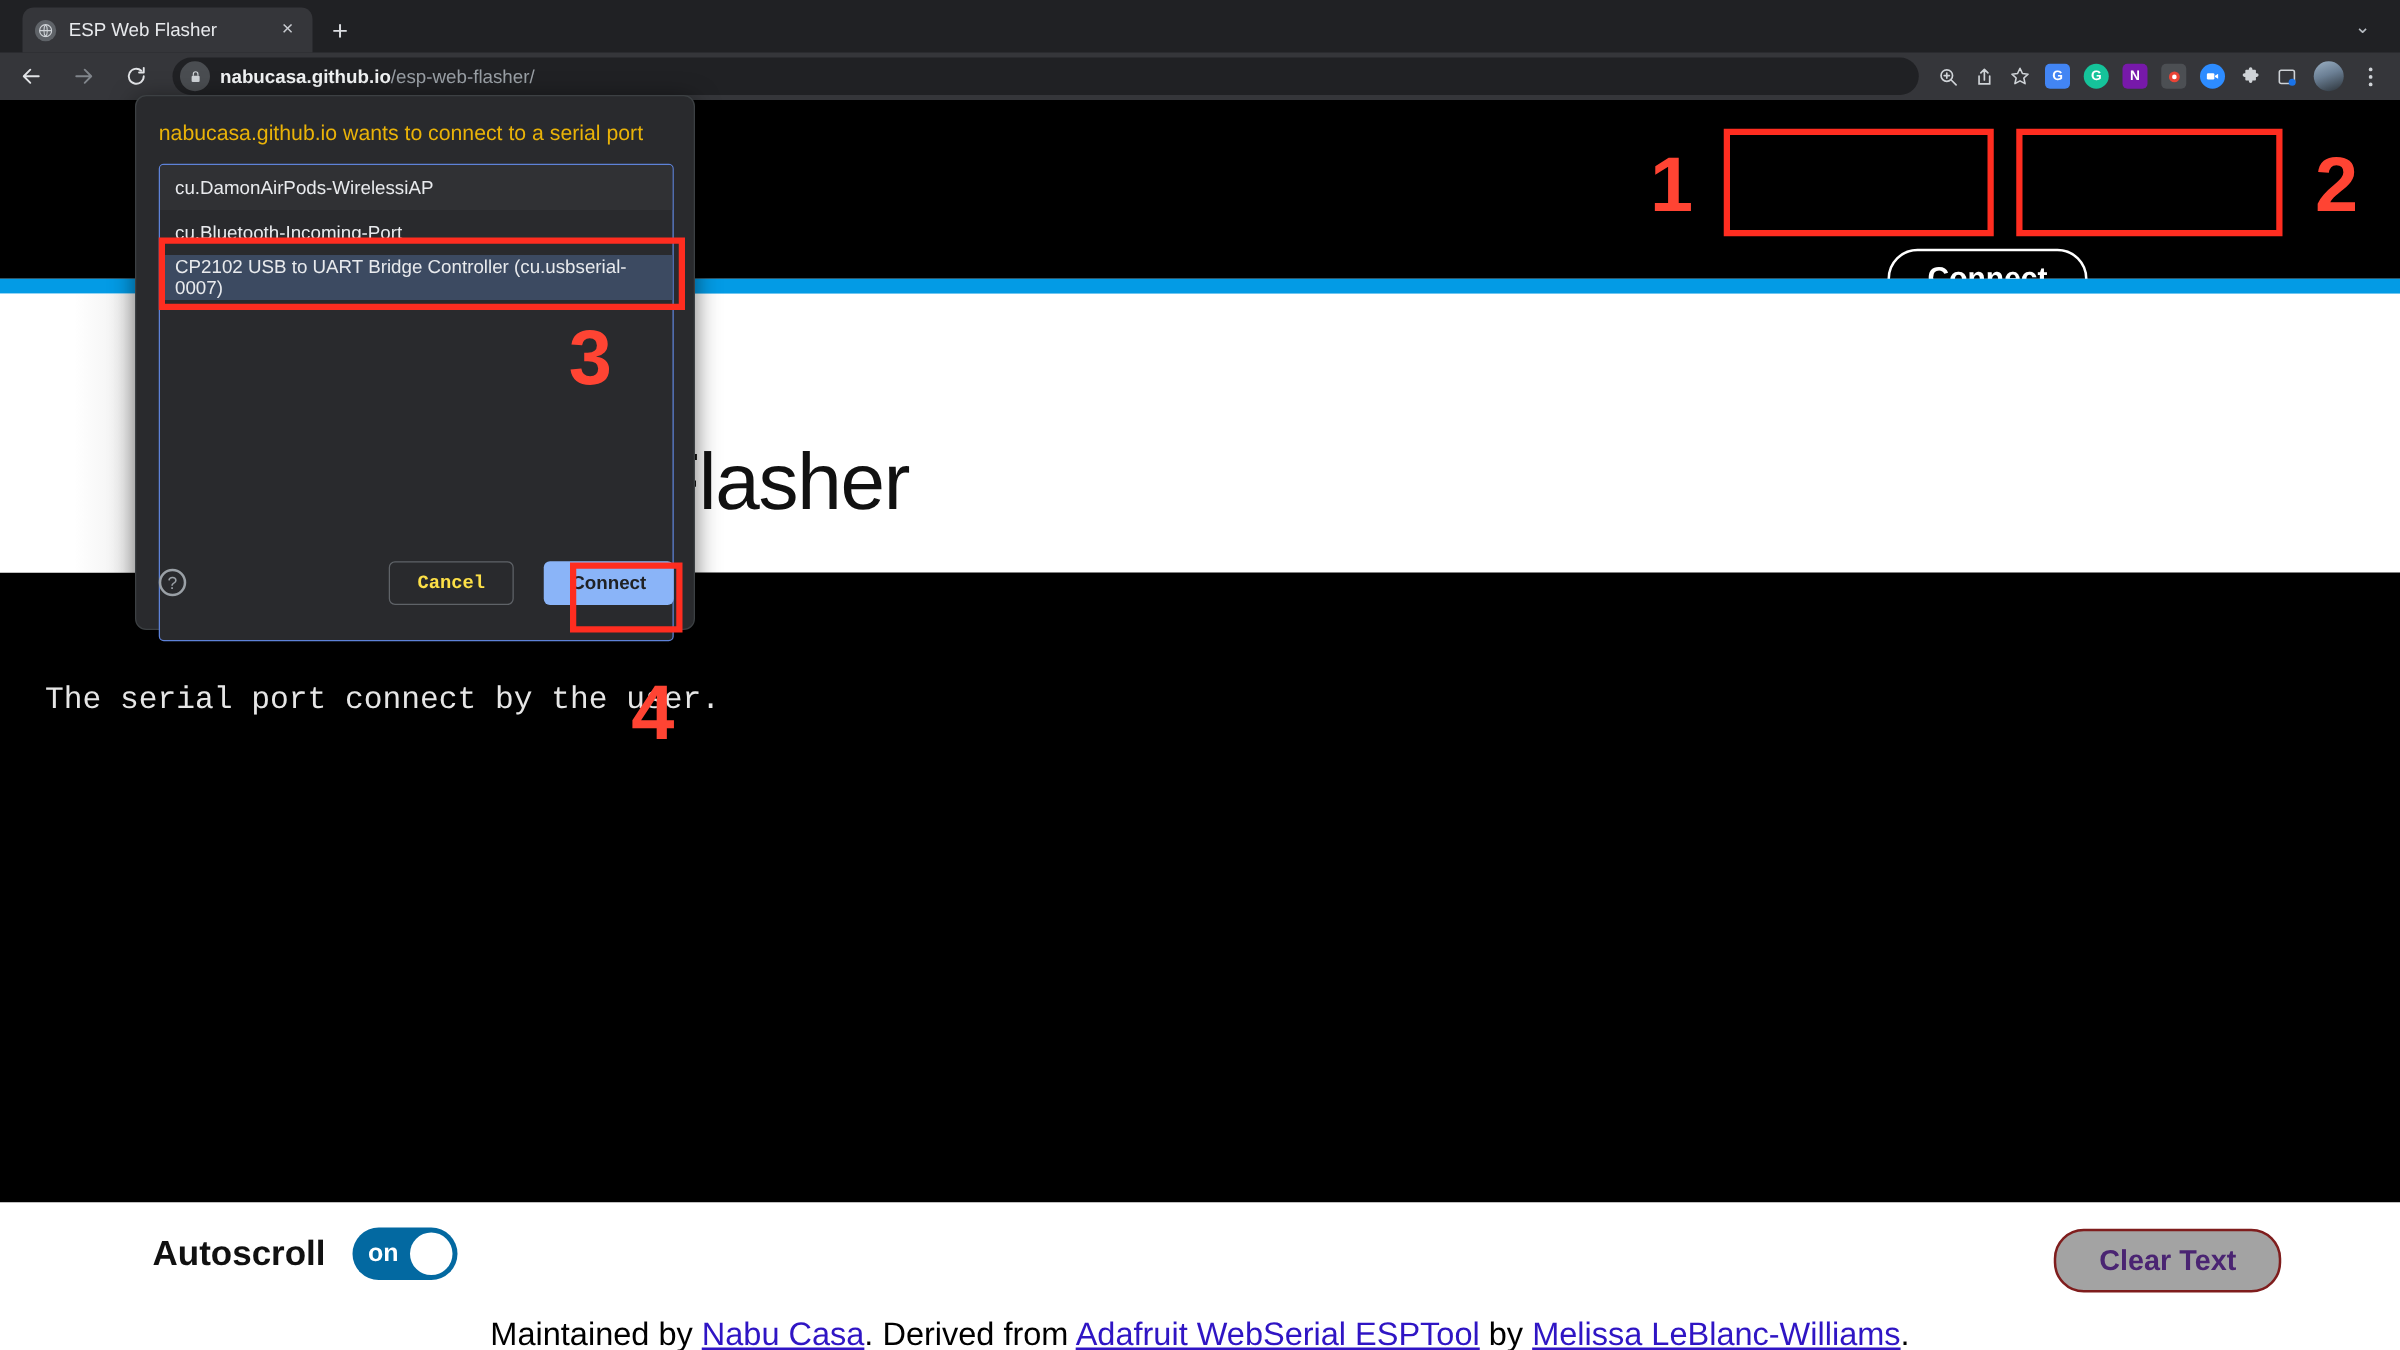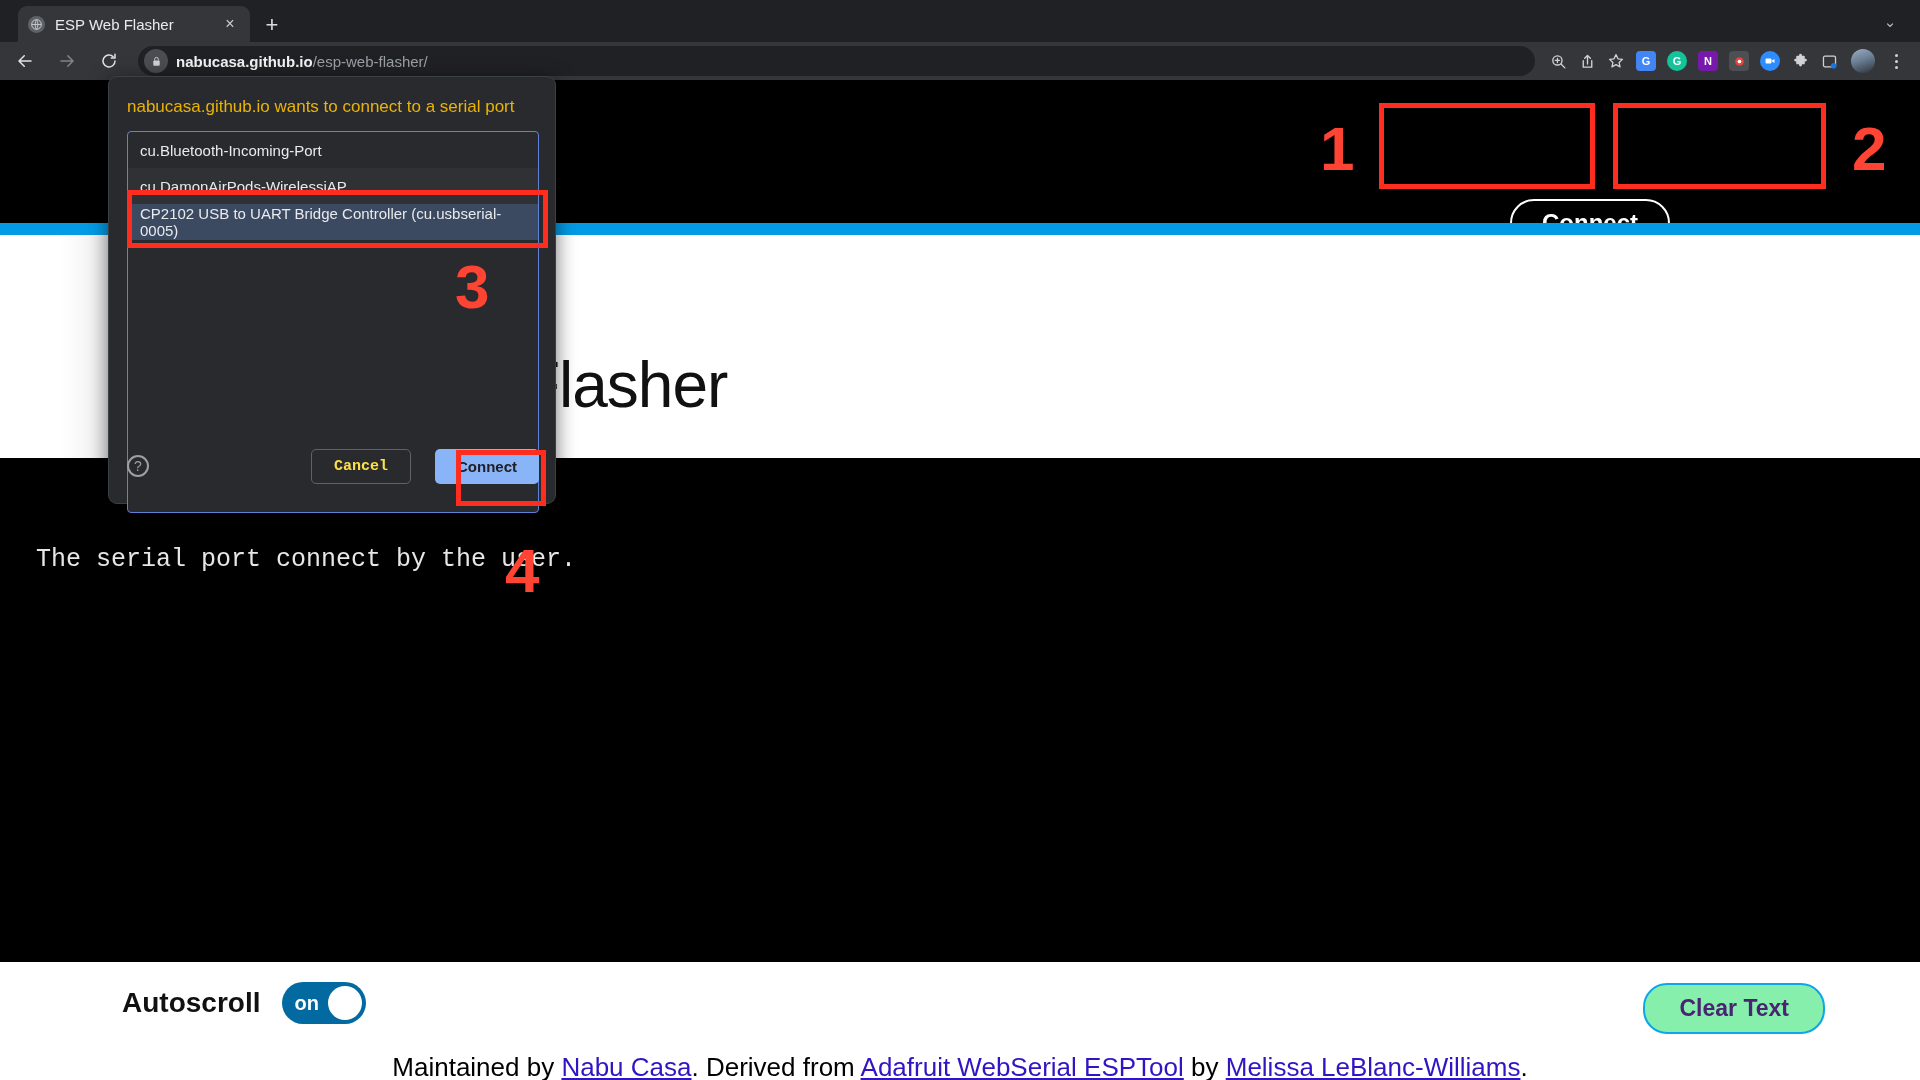--- a/index.html
+++ b/index.html
@@ -164,22 +164,22 @@
   .footer-bar {
     position: absolute; top: 882px; left: 0; width: 1920px; height: 122px; background: #fff;
   }
   .autoscroll-row {
     position: absolute; top: 20px; left: 122px;
     display: flex; align-items: center; gap: 22px;
   }
   .autoscroll-label { font-size: 28px; font-weight: 700; color: #111; }
   .clear-btn {
     position: absolute; top: 21px; right: 95px;
-    background: #86efac; color: #4a2472;
-    border: 2px solid #0ea5e9; border-radius: 24px;
+    background: #a3a3a3; color: #4a2472;
+    border: 2px solid #7f1d1d; border-radius: 24px;
     font-size: 23px; font-weight: 700; font-family: "Liberation Sans", sans-serif;
     padding: 10px 34px; cursor: pointer;
   }
   .credits {
     position: absolute; top: 90px; left: 0; width: 1920px;
     text-align: center; font-size: 26px; color: #000;
   }
   .credits a { color: #2f15c4; text-decoration: underline; }
 
   
@@ -387,23 +387,23 @@
             <i></i>
             <i></i>
           </div>
       </div>
     </div>
   </div>
 
   <div class="dialog">
     <div class="dialog-title">nabucasa.github.io wants to connect to a serial port</div>
     <div class="port-list">
+      <div class="port-item alt">cu.DamonAirPods-WirelessiAP</div>
       <div class="port-item">cu.Bluetooth-Incoming-Port</div>
-      <div class="port-item alt">cu.DamonAirPods-WirelessiAP</div>
-      <div class="port-item selected">CP2102 USB to UART Bridge Controller (cu.usbserial-0005)</div>
+      <div class="port-item selected">CP2102 USB to UART Bridge Controller (cu.usbserial-0007)</div>
     </div>
     <div class="dialog-actions">
       <div class="help-ico">?</div>
       <div class="spacer"></div>
       <button class="btn-cancel">Cancel</button>
       <button class="btn-connect">Connect</button>
     </div>
   </div>
 
   <div class="anno-box" style="left:1379px; top:103px; width:216px; height:86px;"></div>

